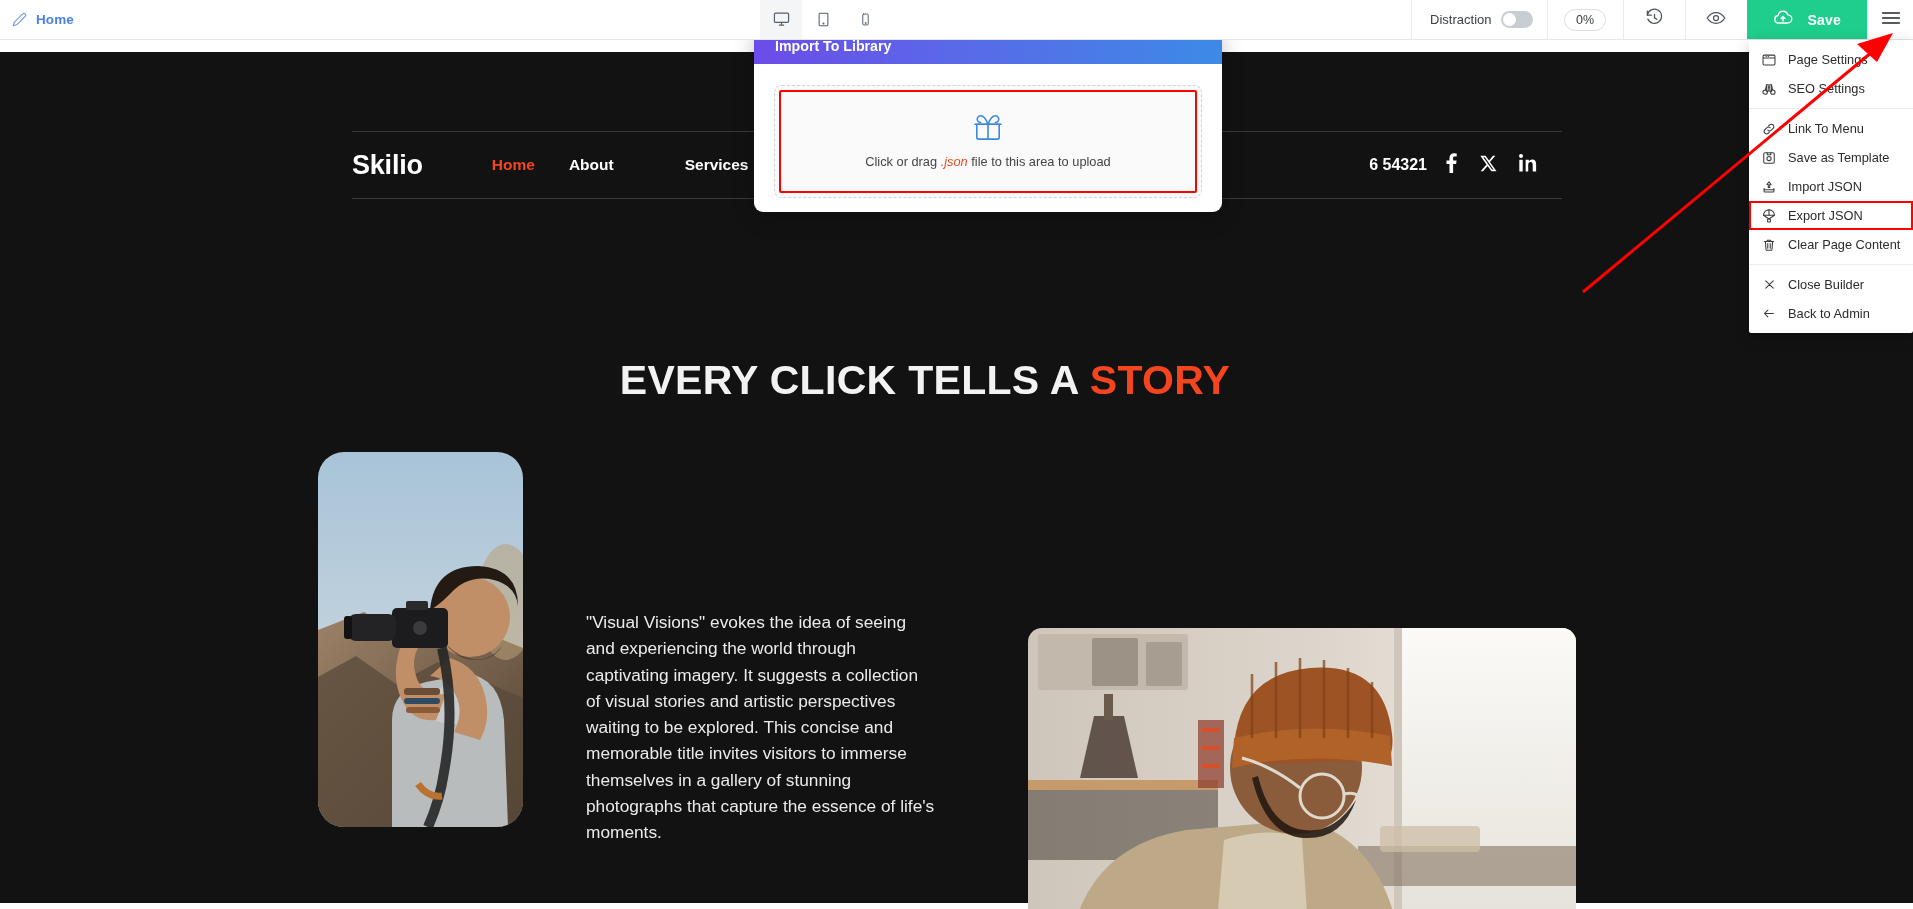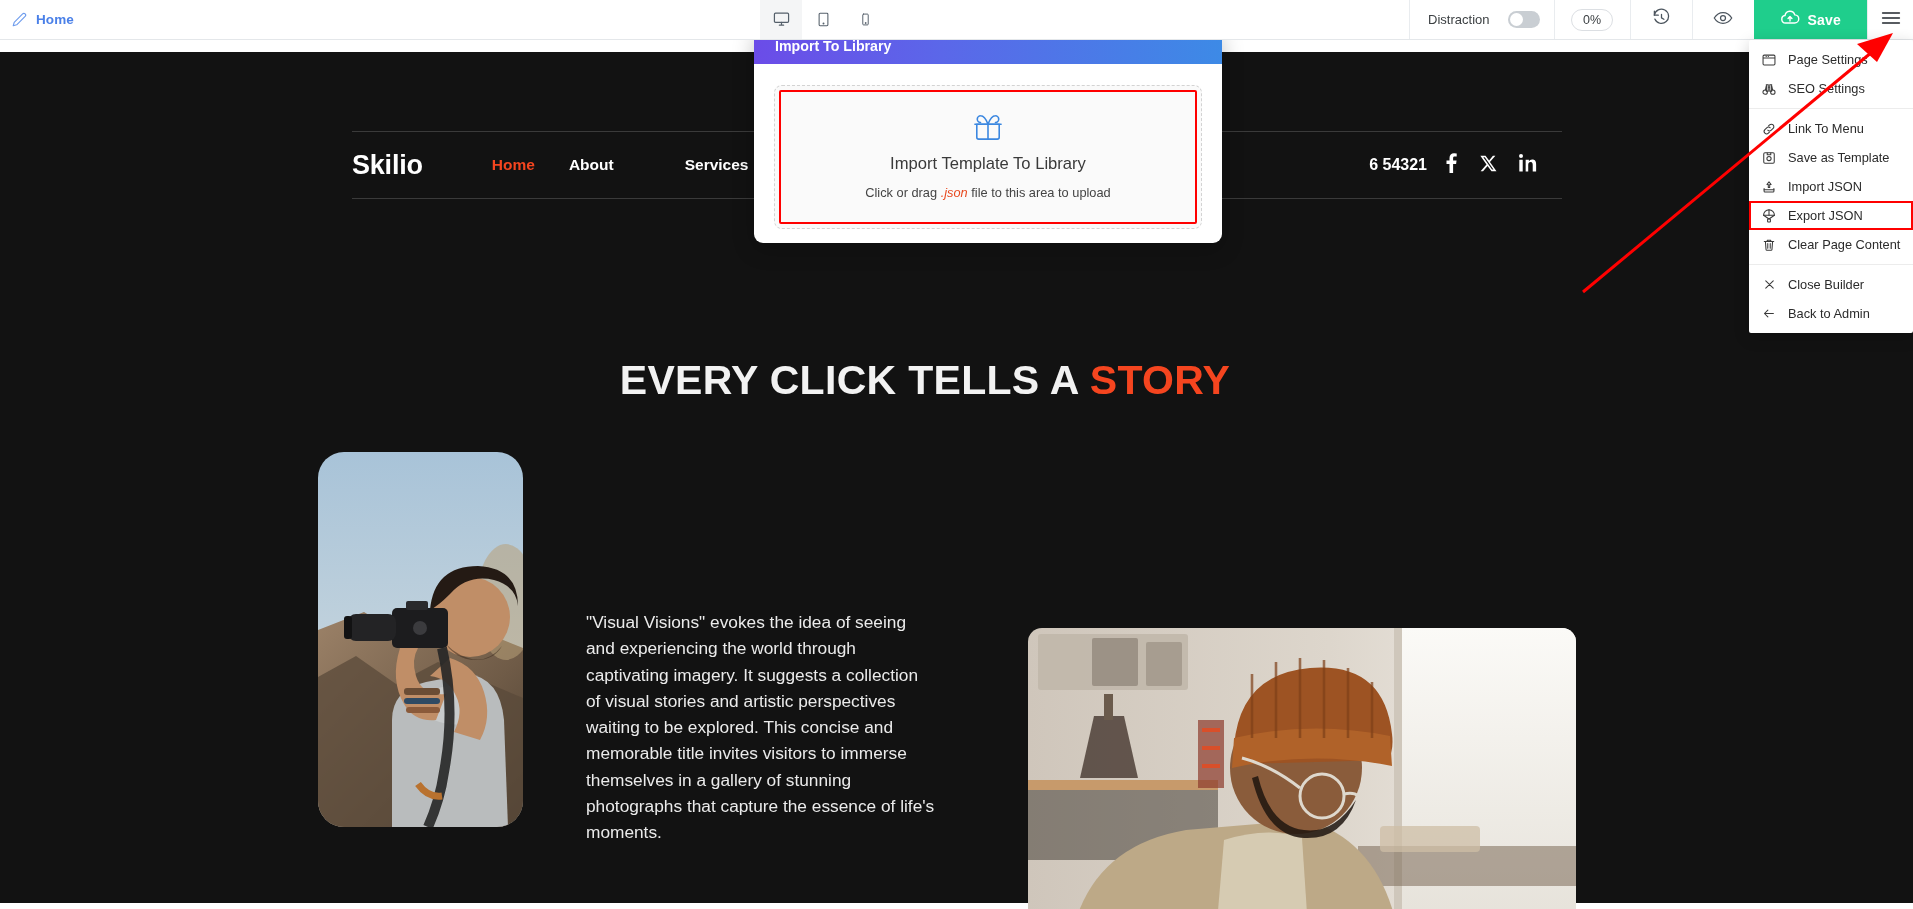--- a/index.html
+++ b/index.html
@@ -34,40 +34,40 @@
   .device-btn.active { background: #f4f5f6; }
   .device-btn svg { display: block; }
   #tb-right {
     margin-left: auto; display: flex; align-items: stretch;
   }
   .tb-cell {
     display: flex; align-items: center; justify-content: center;
     border-left: 1px solid #e9ecef;
     cursor: pointer; background: #fff;
   }
-  #distraction-cell { padding: 0 14px 0 18px; gap: 18px; }
+  #distraction-cell { padding: 0 14px 0 18px; gap: 9px; }
   #distraction-label { font-size: 13px; color: #3c4043; white-space: nowrap; }
   #distraction-toggle {
     width: 32px; height: 17px; border-radius: 9px;
     background: #c9ced3; position: relative; flex: none;
   }
   #distraction-toggle::after {
     content: ""; position: absolute; top: 2px; left: 2px;
     width: 13px; height: 13px; border-radius: 50%; background: #fff;
   }
   #zoom-cell { width: 76px; }
   #zoom-pill {
     border: 1px solid #dcdfe3; border-radius: 14px;
     padding: 3px 11px; font-size: 12.5px; color: #3c4043;
   }
   #history-cell { width: 62px; }
   #preview-cell { width: 62px; }
   #save-btn {
     background: #1fce8c; color: #fff;
-    display: flex; align-items: center; gap: 8px;
+    display: flex; align-items: center; gap: 15px;
     padding: 0 26px; cursor: pointer; border-left: none;
   }
   #save-label { font-size: 14px; font-weight: bold; letter-spacing: .2px; }
   #hamburger-cell { width: 46px; }
 
   
   #canvas {
     position: absolute; top: 40px; left: 0;
     width: 1913px; height: 869px;
     background: #ffffff; overflow: hidden;
@@ -449,21 +449,20 @@
         <div id="dropzone-inner">
           <div id="gift-icon-wrap">
             <svg width="30" height="28" viewBox="0 0 32 30" fill="none" stroke="#3b87e0" stroke-width="1.7" stroke-linecap="round" stroke-linejoin="round">
               <path d="M4 12h24v14a2 2 0 0 1-2 2H6a2 2 0 0 1-2-2z"></path>
               <path d="M2 12h28"></path>
               <path d="M16 12v16"></path>
               <path d="M16 12S12.5 3 8.2 3A3.6 3.6 0 0 0 8 10.2"></path>
               <path d="M16 12s3.5-9 7.8-9A3.6 3.6 0 0 1 24 10.2"></path>
             </svg>
           </div>
-          <div id="dropzone-title">Import Template To Library</div>
           <div id="dropzone-hint">
             <span>Click or drag </span><span class="json-ext">.json</span><span> file to this area to upload</span>
           </div>
         </div>
       </div>
     </div>
 
 
   </div>
 </div>

